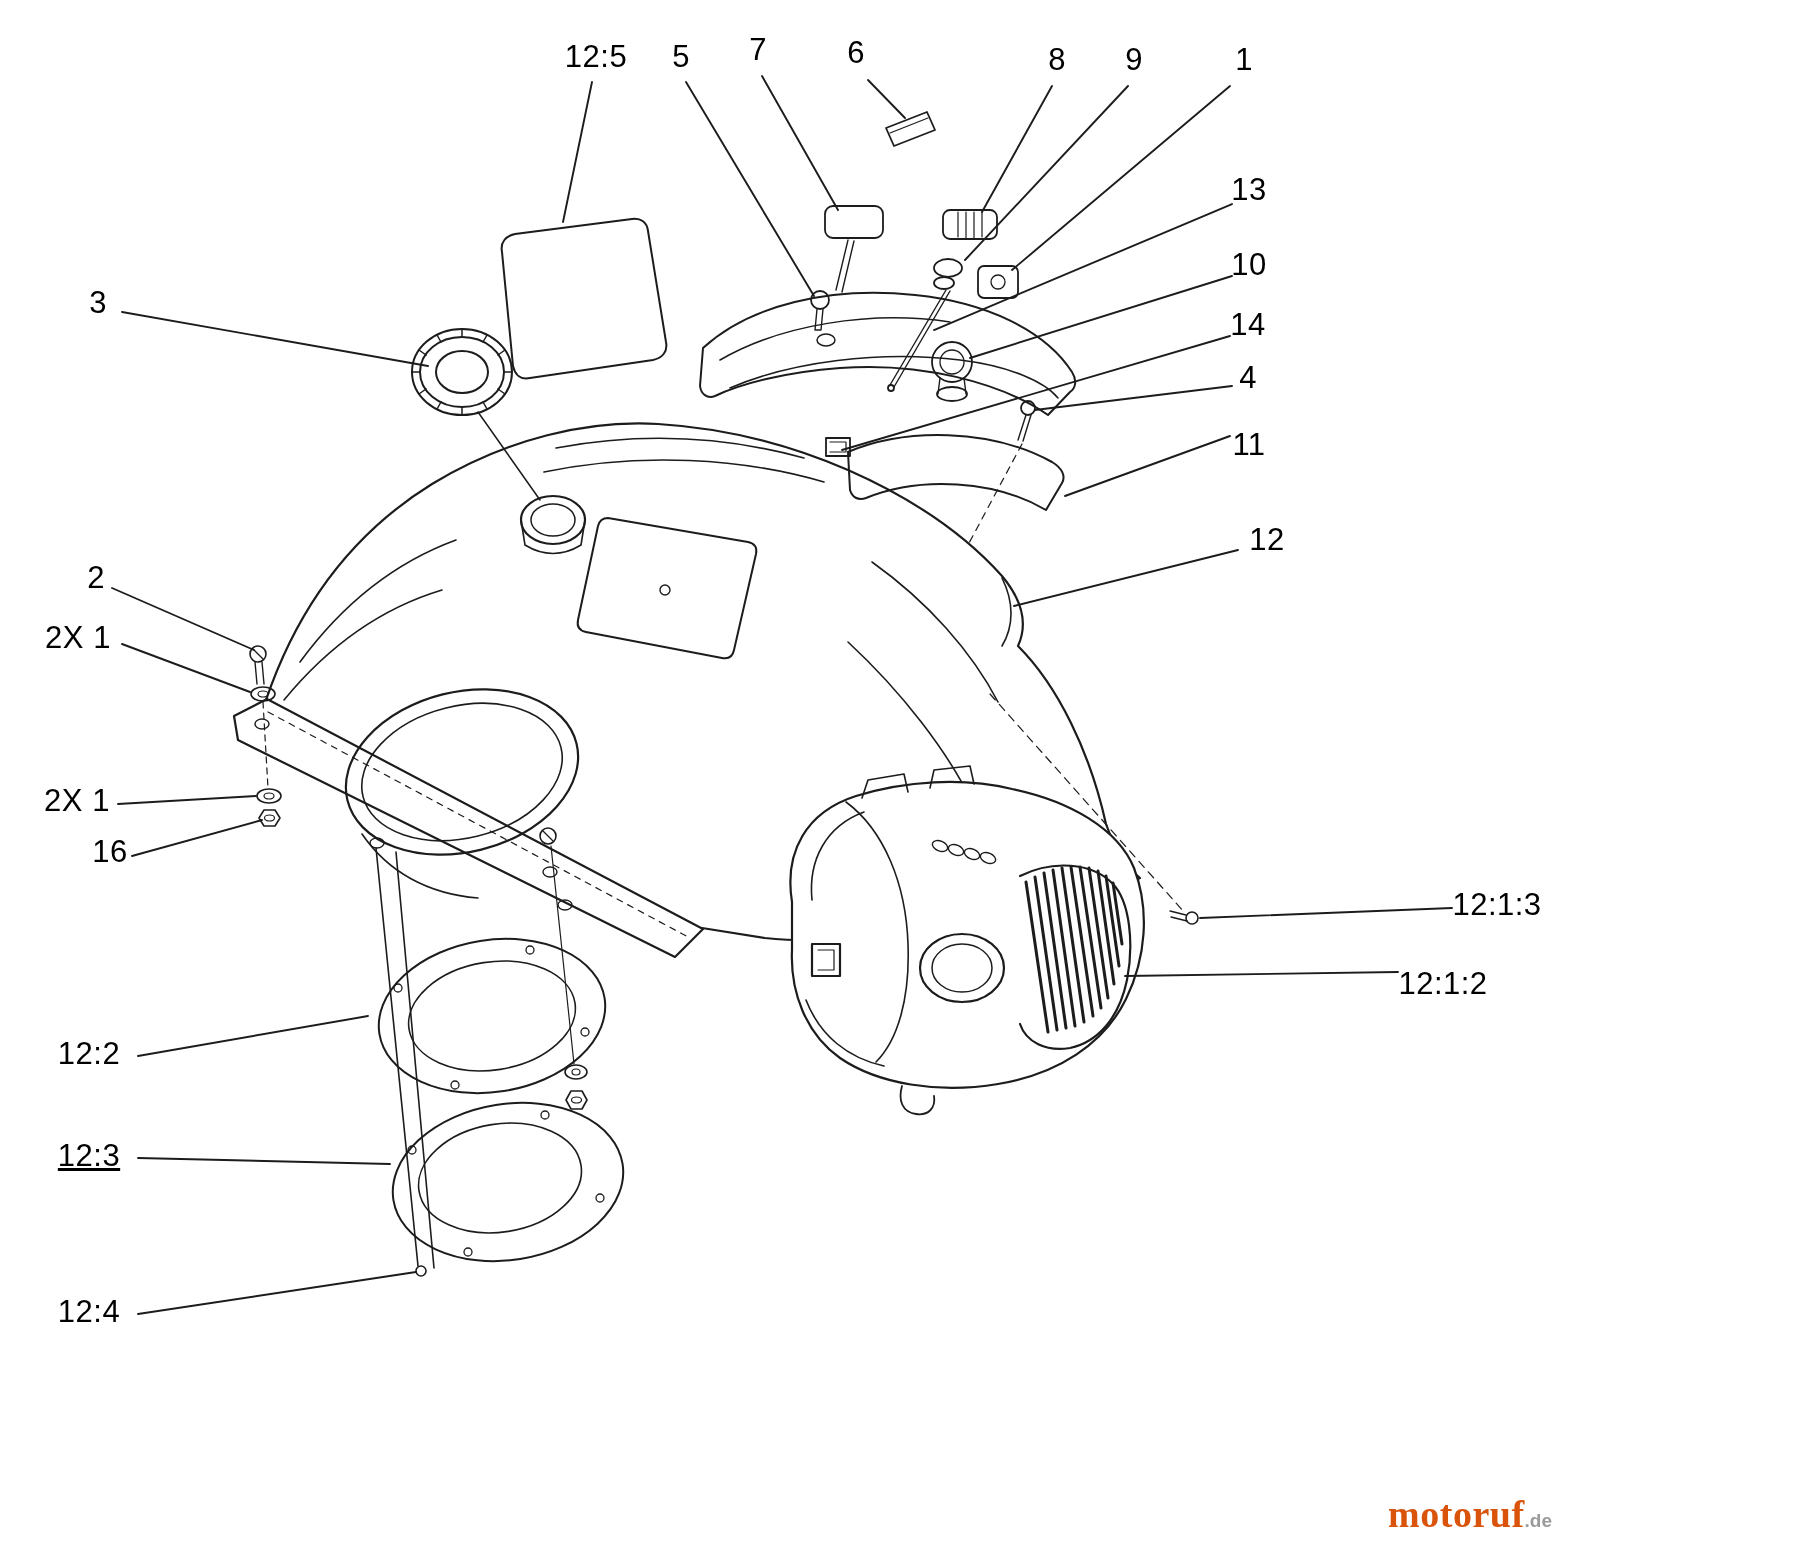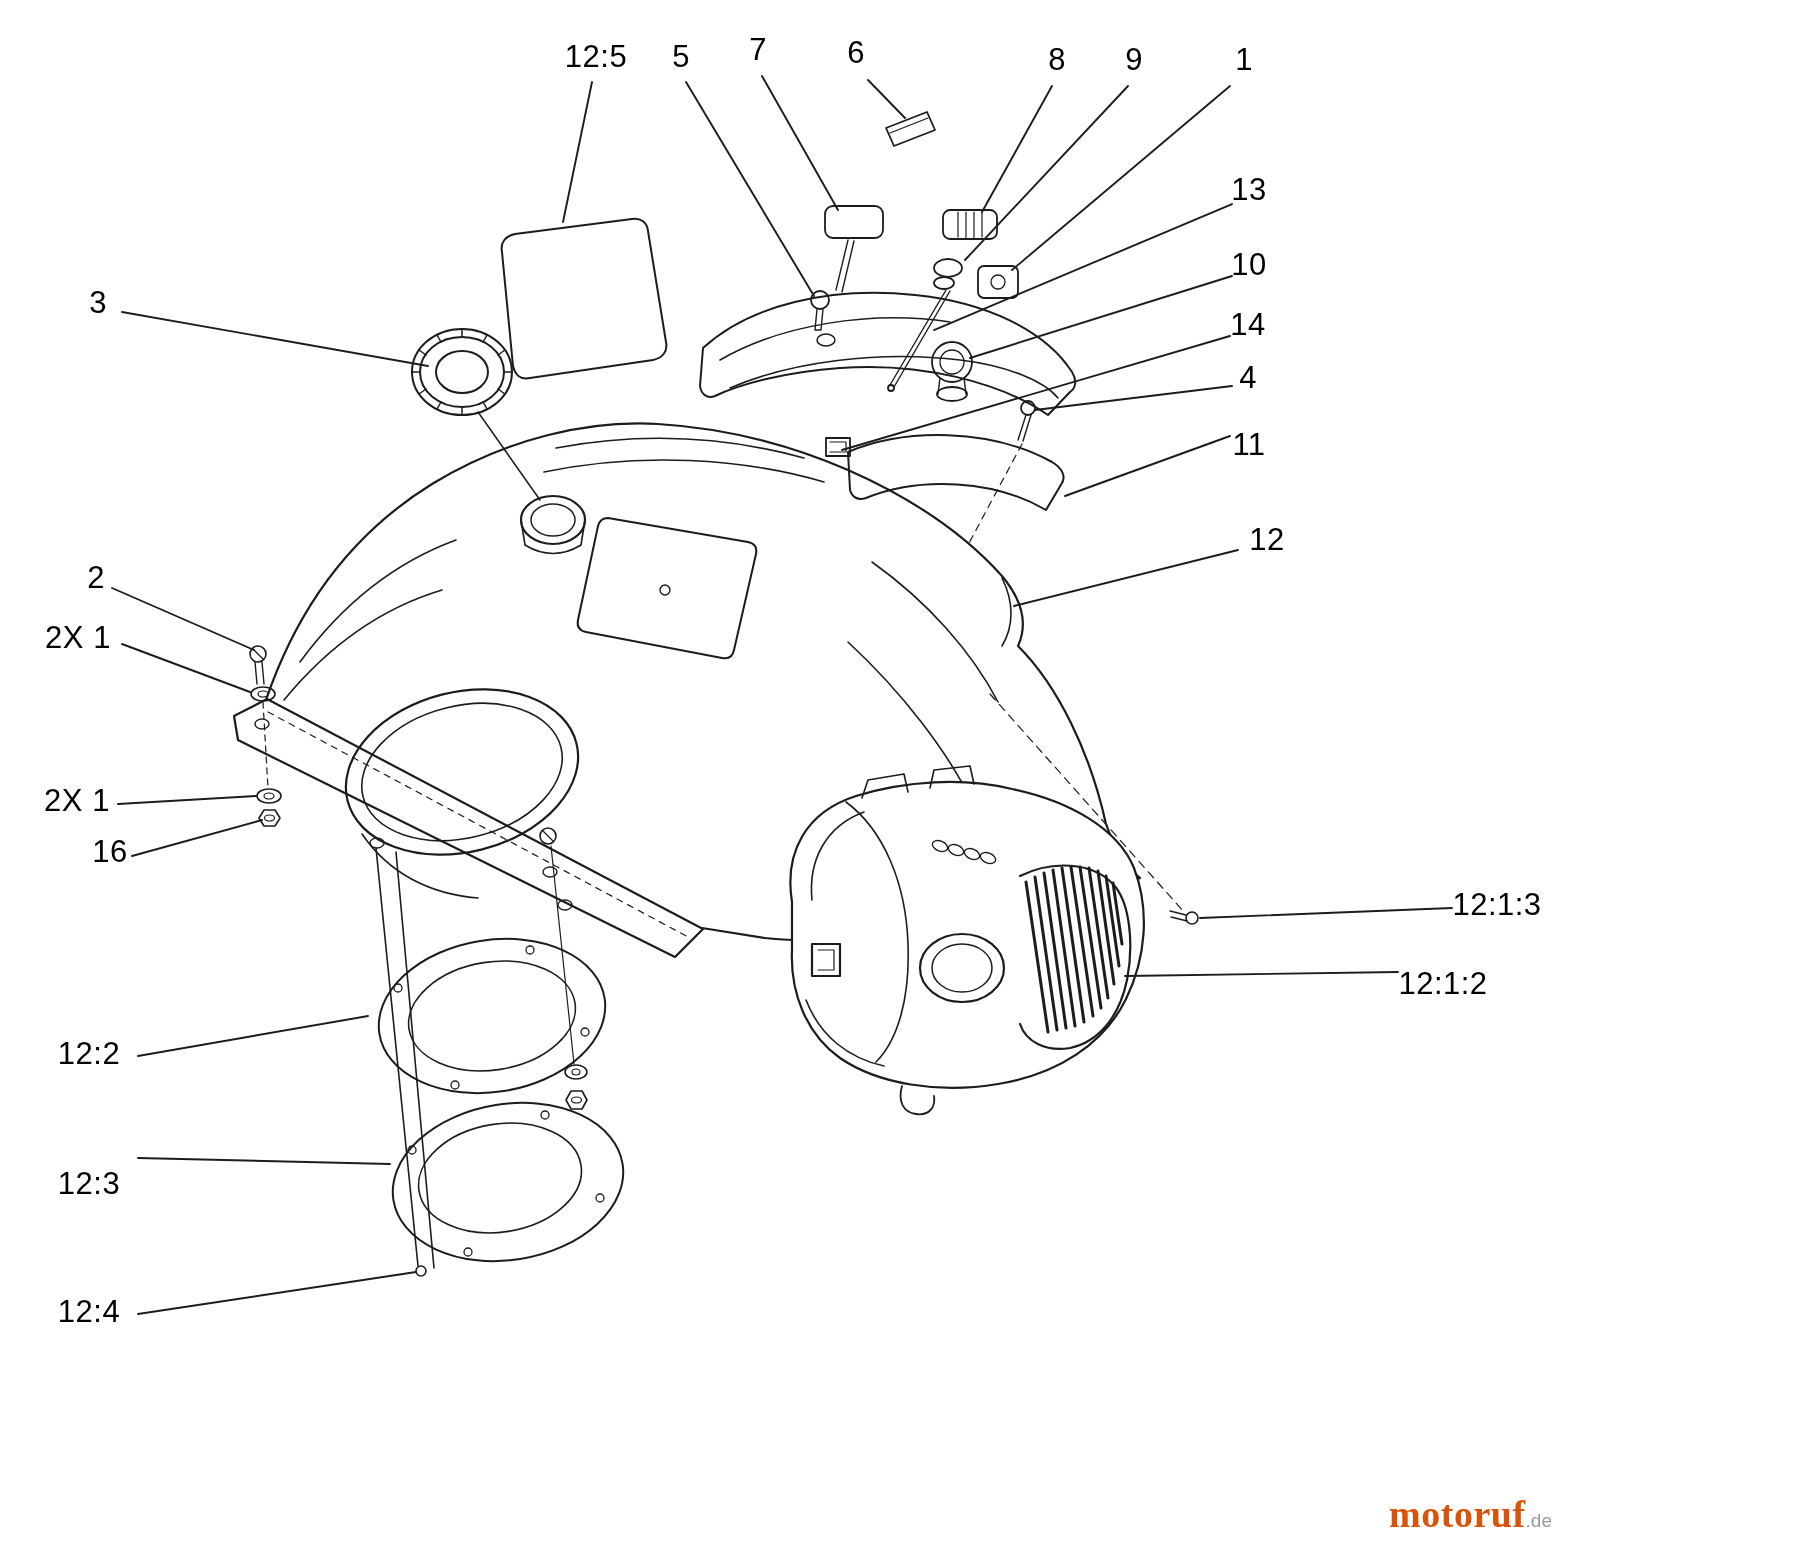--- a/index.html
+++ b/index.html
@@ -23,21 +23,21 @@
   .watermark {
     position:absolute; right:16px; bottom:6px;
     display:flex; align-items:baseline;
   }
   .watermark .brand {
     font-family:"Liberation Serif", serif;
     font-weight:700; font-size:38px; color:#d9530b;
     letter-spacing:0.5px;
   }
   .watermark .suffix {
-    font-size:19px; color:#9a9a9a; font-weight:400;
+    font-size:19px; color:#9a9a9a; font-weight:700;
   }
 </style>
 </head>
 <body>
 
 <div class="stage">
 
   <svg class="art" width="1800" height="1542" viewBox="0 0 1800 1542" stroke="#1c1c1c" fill="none" stroke-linecap="round" stroke-linejoin="round">
 
     <g stroke-width="2">
@@ -259,21 +259,21 @@
   <div class="callout" style="left:1248px; top:325px;">14</div>
   <div class="callout" style="left:1248px; top:378px;">4</div>
   <div class="callout" style="left:1249px; top:428px;margin-top:17px;">11</div>
   <div class="callout" style="left:1255px; top:540px;margin-left:12px;">12</div>
   <div class="callout" style="left:98px;   top:303px;">3</div>
   <div class="callout" style="left:96px;   top:578px;">2</div>
   <div class="callout" style="left:78px;   top:638px;">2X 1</div>
   <div class="callout" style="left:77px;   top:801px;">2X 1</div>
   <div class="callout" style="left:87px;  top:852px;margin-left:23px;">16</div>
   <div class="callout" style="left:89px;   top:1054px;">12:2</div>
-  <div class="callout" style="left:89px;   top:1184px;">12:3</div>
+  <div class="callout" style="left:89px;   top:1156px;text-decoration:underline;">12:3</div>
   <div class="callout" style="left:89px;   top:1312px;">12:4</div>
   <div class="callout" style="left:1497px; top:905px;">12:1:3</div>
   <div class="callout" style="left:1443px; top:971px;margin-top:13px;">12:1:2</div>
 
   <div class="watermark">
     <span class="brand">motoruf</span>
       <span class="suffix">.de</span>
   </div>
 
 </div>

